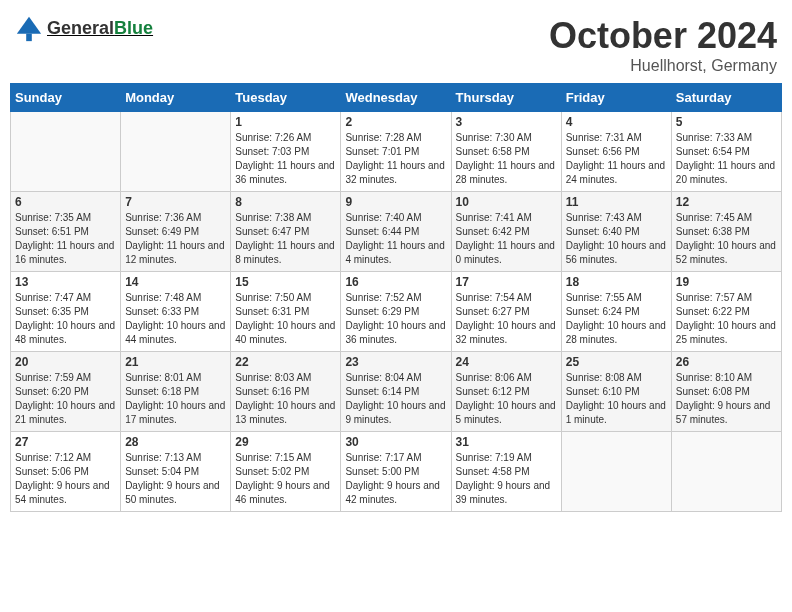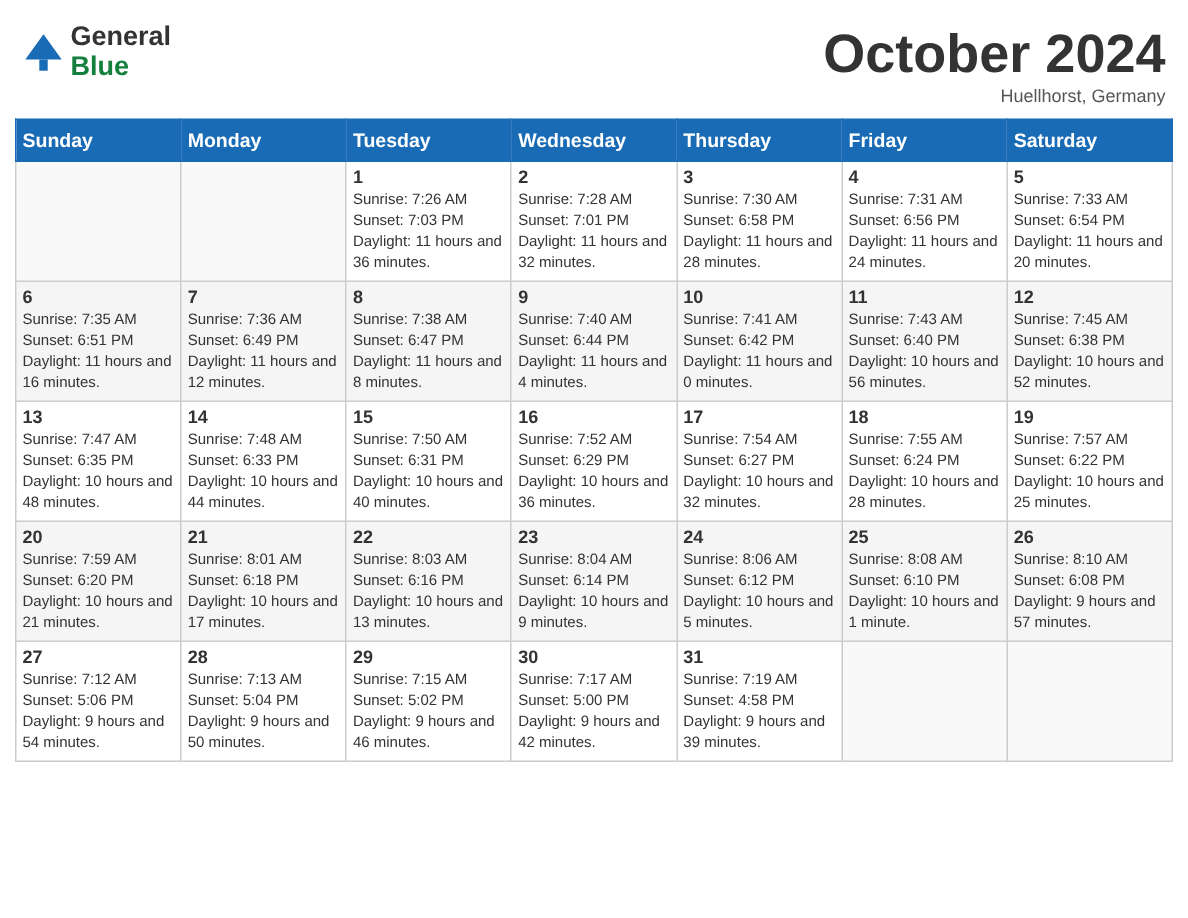--- a/index.html
+++ b/index.html
@@ -17,22 +17,23 @@
       margin-bottom: 8px;
       padding: 5px 5px 0 5px;
     }
     .logo {
       display: flex;
       align-items: center;
       gap: 4px;
     }
     .logo-text {
       display: flex;
-      flex-direction: column;
+      flex-direction: row;
       line-height: 1.1;
+      text-decoration: underline;
     }
     .logo-general {
       font-size: 18px;
       font-weight: bold;
       color: #333;
     }
     .logo-blue {
       font-size: 18px;
       font-weight: bold;
       color: #15803d;
@@ -43,21 +44,21 @@
     }
     .title-block {
       text-align: right;
     }
     .title-month {
       font-size: 36px;
       font-weight: bold;
       color: #333;
     }
     .title-location {
-      font-size: 12px;
+      font-size: 16px;
       color: #555;
     }
     .calendar {
       width: 100%;
       border-collapse: collapse;
       font-size: 11px;
       padding-left: 47px;
     }
     .calendar th {
       background: #1a6bb5;

